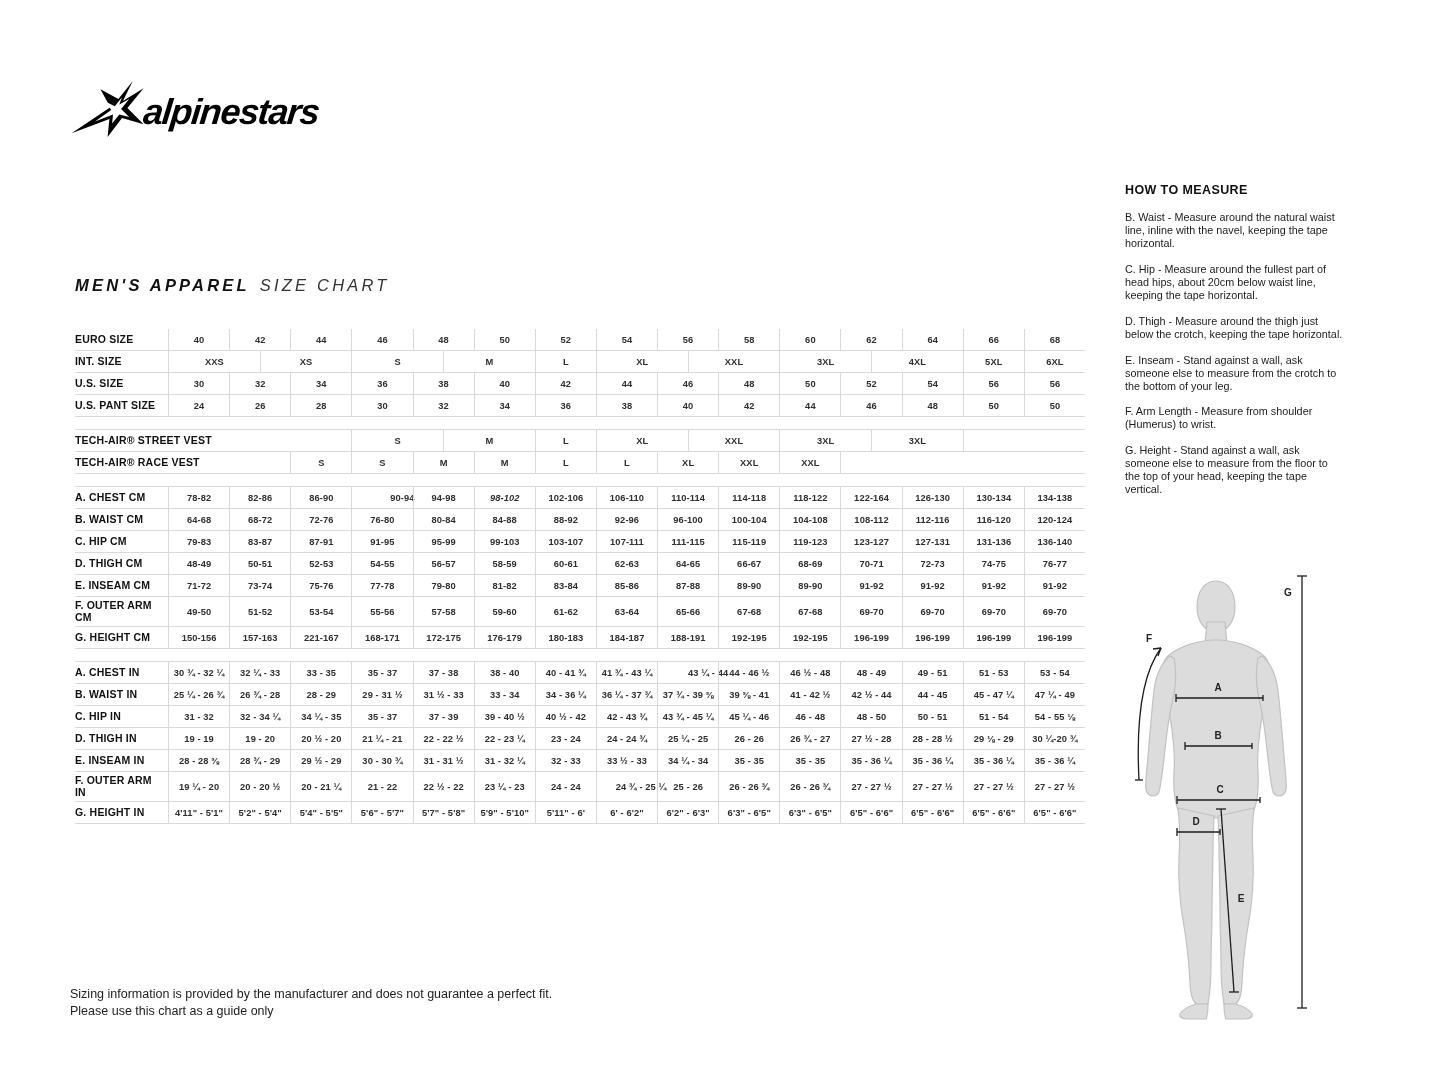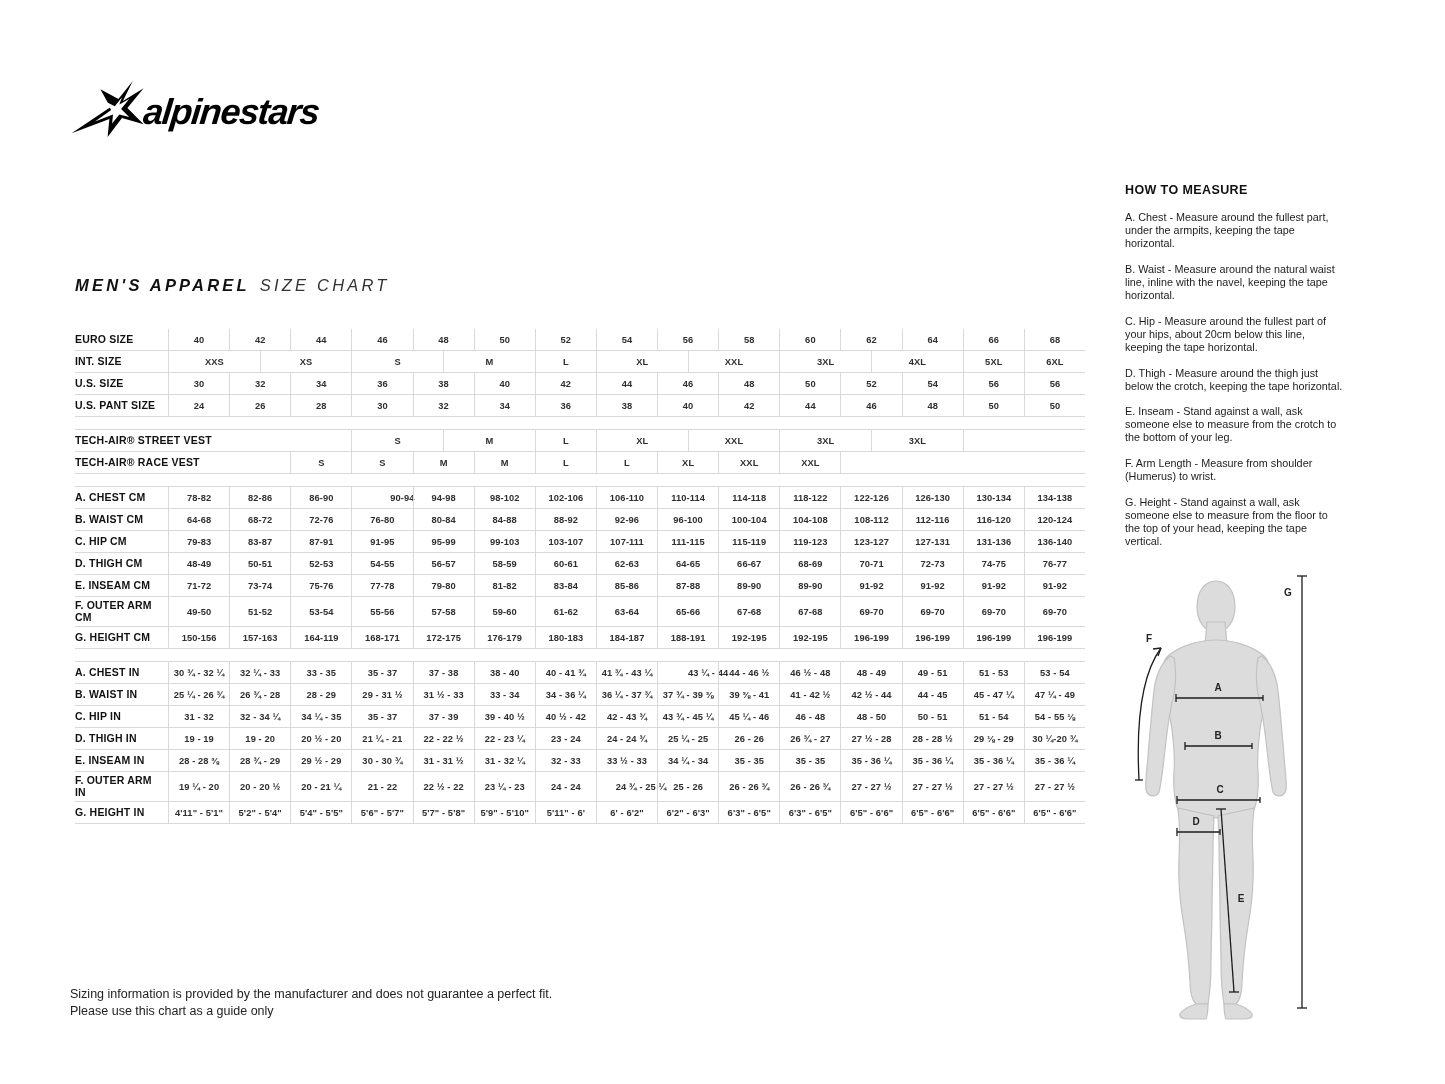--- a/index.html
+++ b/index.html
@@ -146,27 +146,27 @@
         <div class="tcell bl" style="grid-column: span 8;"></div>
       </div>
       <div class="tgap"></div>
       <div class="trow">
         <div class="tlabel">A. CHEST CM</div>
         <div class="tcell bl" style="grid-column: span 2;">78-82</div>
         <div class="tcell bl" style="grid-column: span 2;">82-86</div>
         <div class="tcell bl" style="grid-column: span 2;">86-90</div>
         <div class="tcell bl" style="grid-column: span 2; padding-left: 40px;">90-94</div>
         <div class="tcell bl" style="grid-column: span 2;">94-98</div>
-        <div class="tcell bl" style="grid-column: span 2;">98-102</div>
+        <div class="tcell bl" style="grid-column: span 2; font-style: italic;">98-102</div>
         <div class="tcell bl" style="grid-column: span 2;">102-106</div>
         <div class="tcell bl" style="grid-column: span 2;">106-110</div>
         <div class="tcell bl" style="grid-column: span 2;">110-114</div>
         <div class="tcell bl" style="grid-column: span 2;">114-118</div>
         <div class="tcell bl" style="grid-column: span 2;">118-122</div>
-        <div class="tcell bl" style="grid-column: span 2;">122-126</div>
+        <div class="tcell bl" style="grid-column: span 2;">122-164</div>
         <div class="tcell bl" style="grid-column: span 2;">126-130</div>
         <div class="tcell bl" style="grid-column: span 2;">130-134</div>
         <div class="tcell bl" style="grid-column: span 2;">134-138</div>
       </div>
       <div class="trow">
         <div class="tlabel">B. WAIST CM</div>
         <div class="tcell bl" style="grid-column: span 2;">64-68</div>
         <div class="tcell bl" style="grid-column: span 2;">68-72</div>
         <div class="tcell bl" style="grid-column: span 2;">72-76</div>
         <div class="tcell bl" style="grid-column: span 2;">76-80</div>
@@ -251,21 +251,21 @@
         <div class="tcell bl" style="grid-column: span 2;">67-68</div>
         <div class="tcell bl" style="grid-column: span 2;">69-70</div>
         <div class="tcell bl" style="grid-column: span 2;">69-70</div>
         <div class="tcell bl" style="grid-column: span 2;">69-70</div>
         <div class="tcell bl" style="grid-column: span 2;">69-70</div>
       </div>
       <div class="trow">
         <div class="tlabel">G. HEIGHT CM</div>
         <div class="tcell bl" style="grid-column: span 2;">150-156</div>
         <div class="tcell bl" style="grid-column: span 2;">157-163</div>
-        <div class="tcell bl" style="grid-column: span 2;">164-119</div>
+        <div class="tcell bl" style="grid-column: span 2;">221-167</div>
         <div class="tcell bl" style="grid-column: span 2;">168-171</div>
         <div class="tcell bl" style="grid-column: span 2;">172-175</div>
         <div class="tcell bl" style="grid-column: span 2;">176-179</div>
         <div class="tcell bl" style="grid-column: span 2;">180-183</div>
         <div class="tcell bl" style="grid-column: span 2;">184-187</div>
         <div class="tcell bl" style="grid-column: span 2;">188-191</div>
         <div class="tcell bl" style="grid-column: span 2;">192-195</div>
         <div class="tcell bl" style="grid-column: span 2;">192-195</div>
         <div class="tcell bl" style="grid-column: span 2;">196-199</div>
         <div class="tcell bl" style="grid-column: span 2;">196-199</div>
@@ -396,23 +396,22 @@
         <div class="tcell bl" style="grid-column: span 2;">6'3" - 6'5"</div>
         <div class="tcell bl" style="grid-column: span 2;">6'5" - 6'6"</div>
         <div class="tcell bl" style="grid-column: span 2;">6'5" - 6'6"</div>
         <div class="tcell bl" style="grid-column: span 2;">6'5" - 6'6"</div>
         <div class="tcell bl" style="grid-column: span 2;">6'5" - 6'6"</div>
       </div>
     </div>
 
   <div class="measure">
     <h3>HOW TO MEASURE</h3>
-    <p>A. Chest - Measure around the fullest part, under the armpits, keeping the tape horizontal.</p>
     <p>B. Waist - Measure around the natural waist line, inline with the navel, keeping the tape horizontal.</p>
-    <p>C. Hip - Measure around the fullest part of your hips, about 20cm below this line, keeping the tape horizontal.</p>
+    <p>C. Hip - Measure around the fullest part of head hips, about 20cm below waist line, keeping the tape horizontal.</p>
     <p>D. Thigh - Measure around the thigh just below the crotch, keeping the tape horizontal.</p>
     <p>E. Inseam - Stand against a wall, ask someone else to measure from the crotch to the bottom of your leg.</p>
     <p>F. Arm Length - Measure from shoulder (Humerus) to wrist.</p>
     <p>G. Height - Stand against a wall, ask someone else to measure from the floor to the top of your head, keeping the tape vertical.</p>
   </div>
 
   <svg class="figure" width="300" height="460" viewBox="0 0 300 460">
     <g fill="#dcdcdc" stroke="#c2c2c2" stroke-width="1.2">
       <path d="M86 19 C97 19 105 29 105 45 C105 58 98 70 86 70 C74 70 67 58 67 45 C67 29 75 19 86 19 Z"></path>
       <path d="M77 60 L95 60 L97 82 L75 82 Z"></path>

